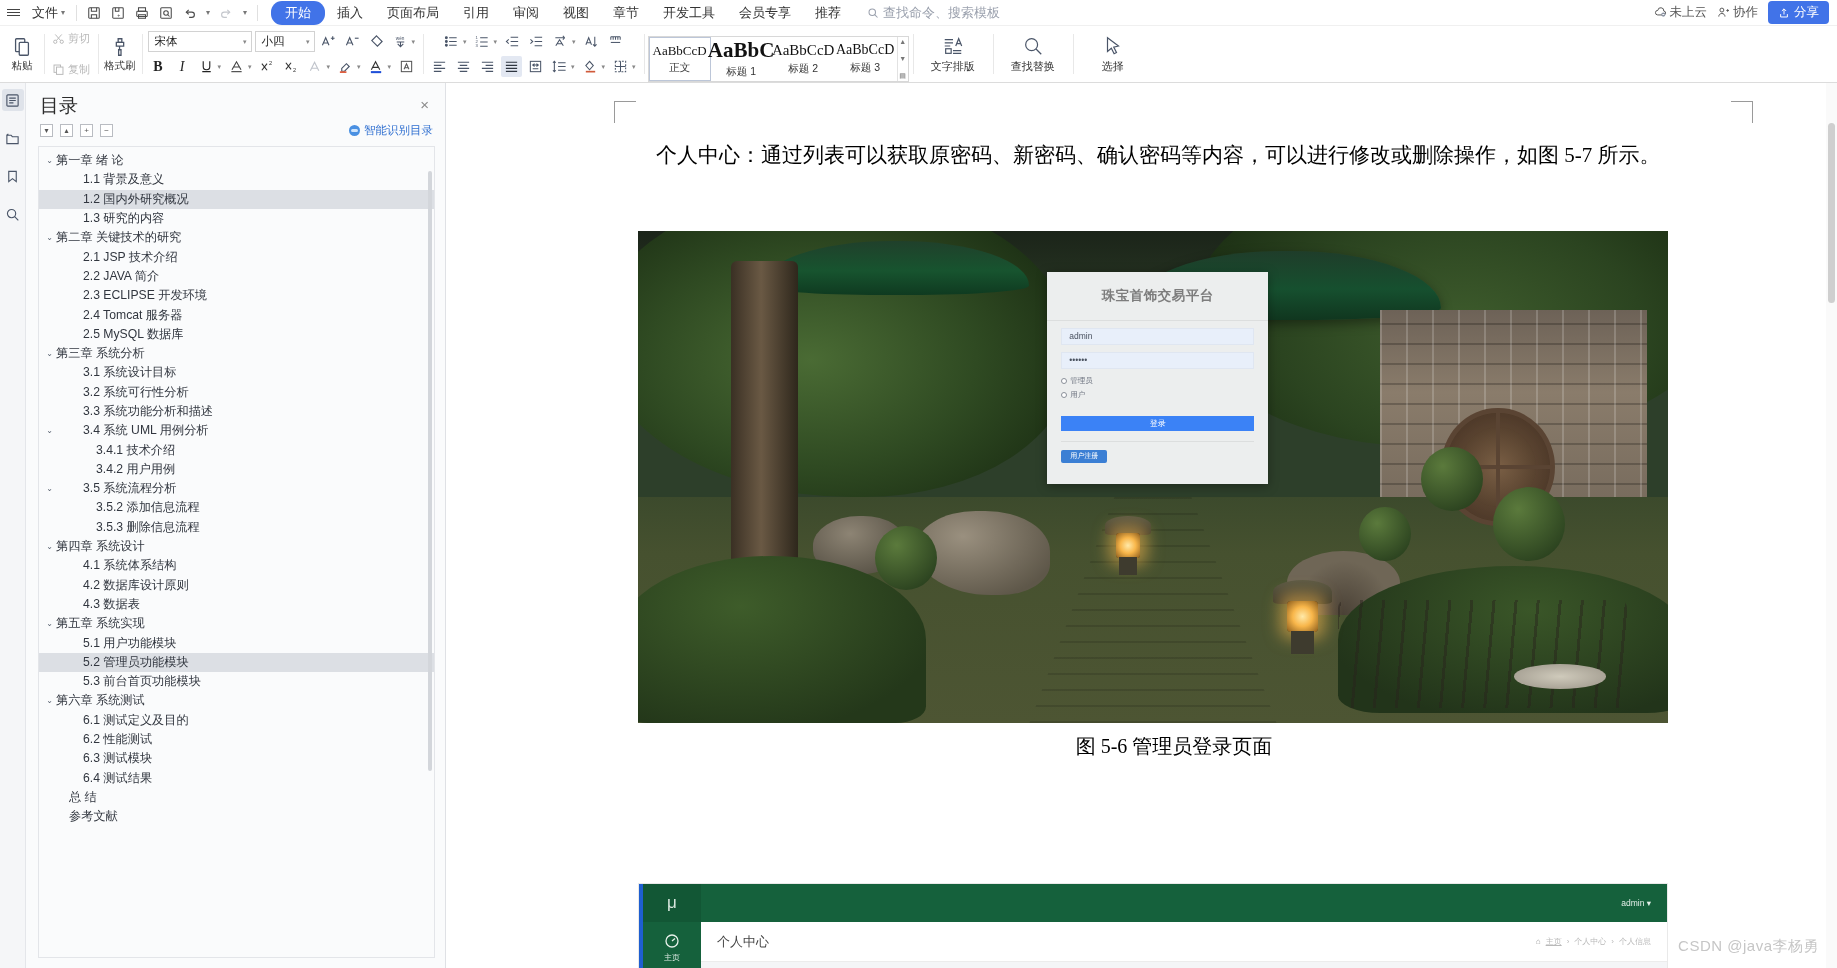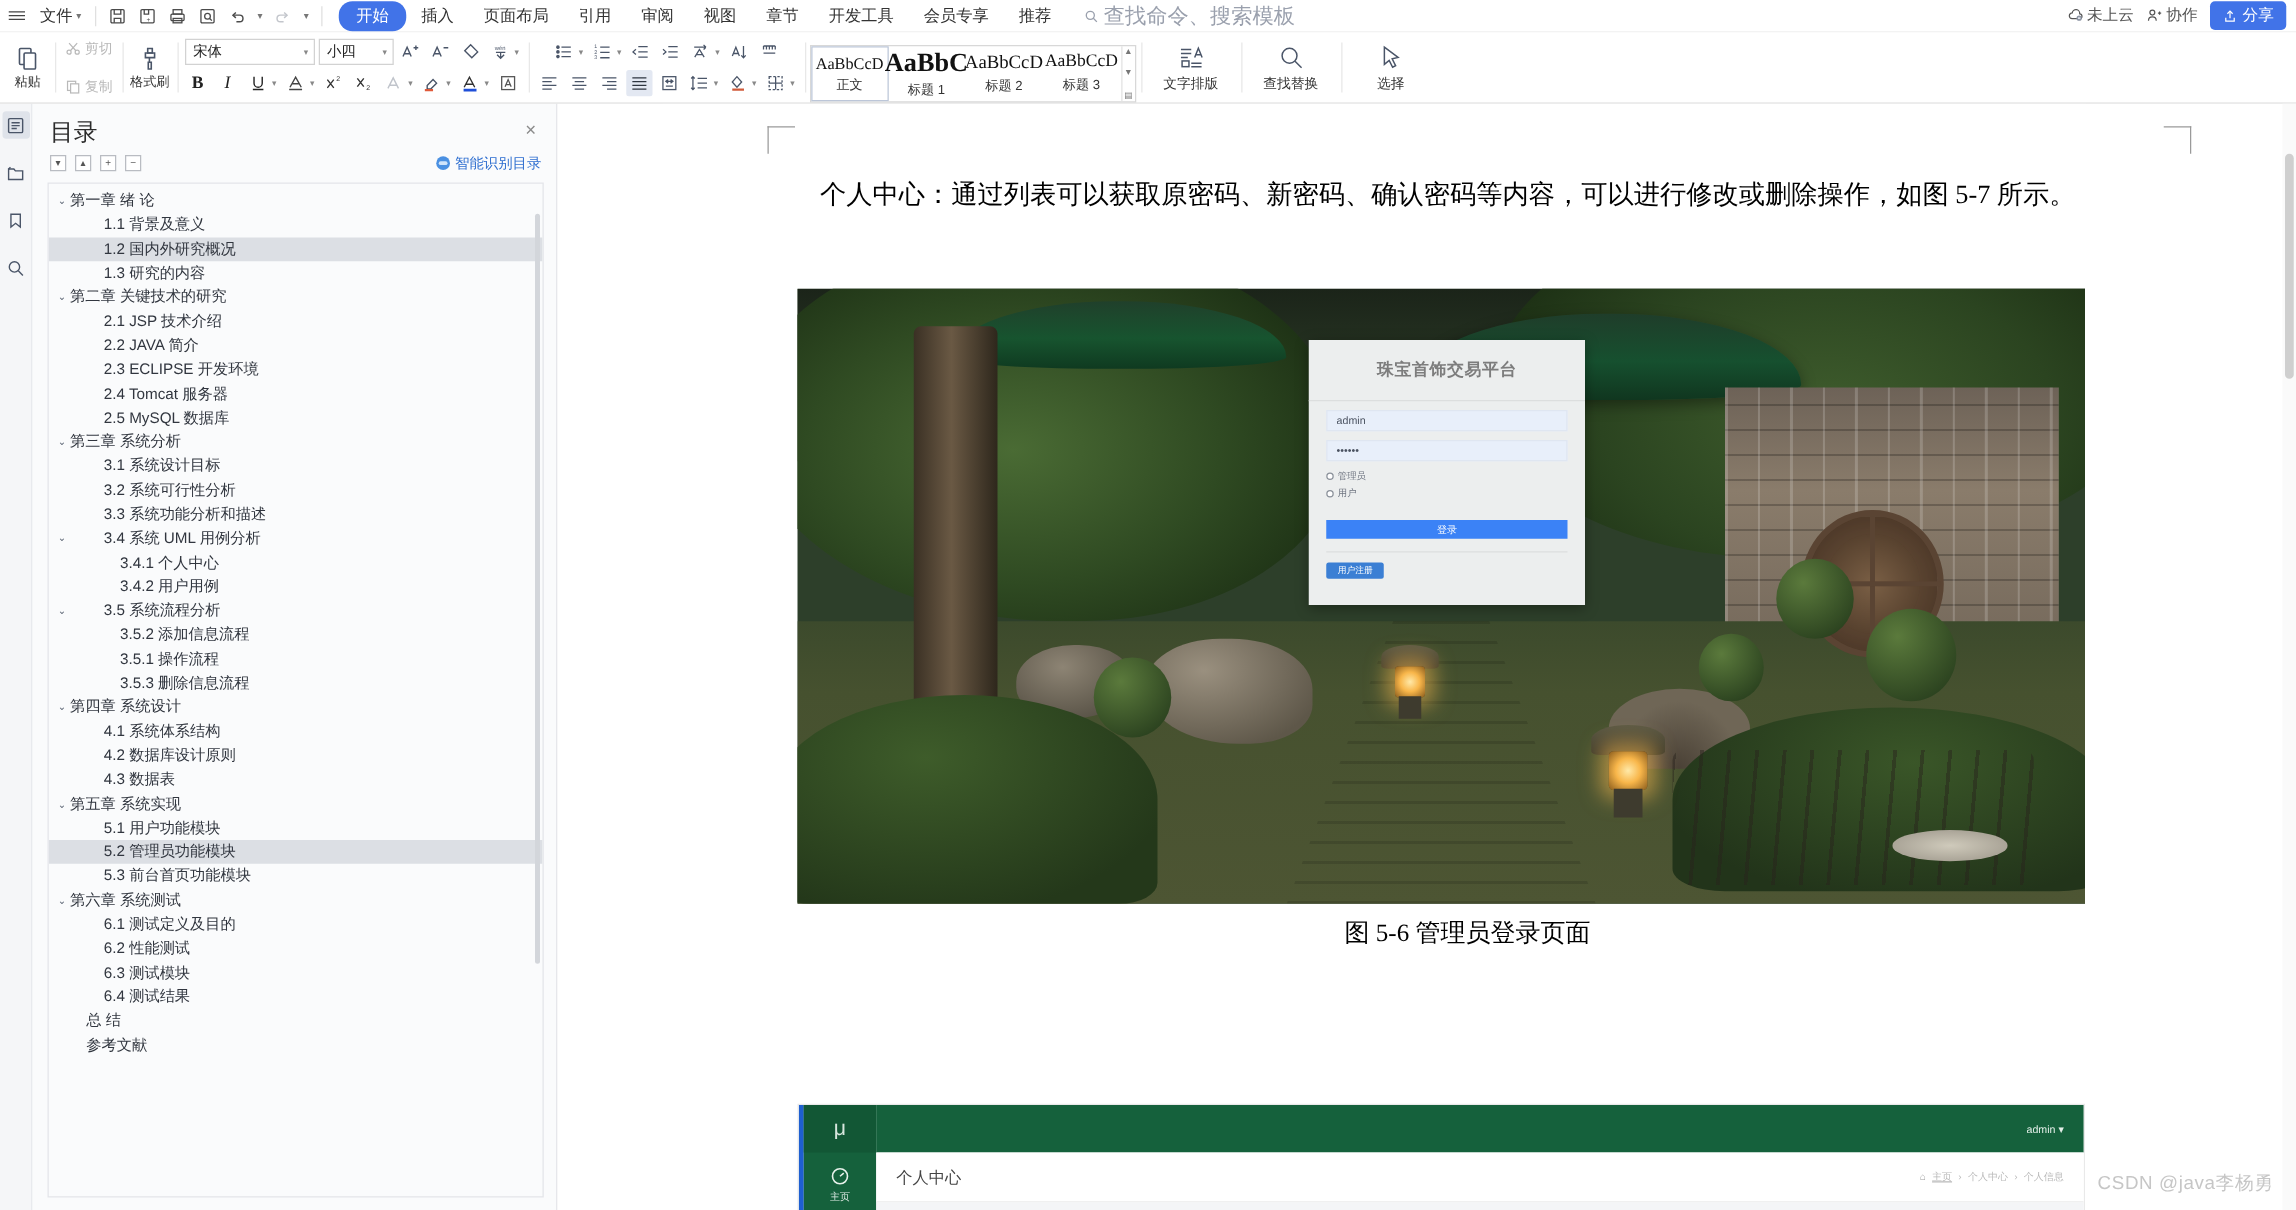--- a/index.html
+++ b/index.html
@@ -19,21 +19,21 @@
   .mb-hamburger { width: 26px; display:flex; align-items:center; justify-content:center; cursor:pointer; }
   .mb-hamburger span { display:block; width:13px; height:1.5px; background:#444; margin:1.5px 0; }
   .mb-file { display:flex; align-items:center; gap:3px; padding:0 6px; cursor:pointer; font-size:13px; }
   .mb-caret { font-size:8px; color:#777; }
   .mb-sep { width:1px; height:16px; background:#e0e0e0; margin:0 5px; }
   .mb-qicon { width:24px; height:22px; display:flex; align-items:center; justify-content:center; cursor:pointer; color:#4a4a4a; }
   .mb-qicon svg { width:14px; height:14px; }
   .mb-tabs { display:flex; align-items:center; margin-left:8px; }
   .mb-tab { padding:16px 12px; font-size:13px; color:#333; cursor:pointer; border-radius:11px; line-height:20px; }
   .mb-tab.active { background:#4173e8; color:#fff; font-weight:normal; padding:2px 14px; }
-  .mb-search { display:flex; align-items:center; gap:4px; margin-left:14px; color:#9aa0ad; font-size:17px; cursor:pointer; }
+  .mb-search { display:flex; align-items:center; gap:4px; margin-left:14px; color:#9aa0ad; font-size:13px; cursor:pointer; }
   .mb-search svg { width:12px; height:12px; }
   .mb-right { margin-left:auto; display:flex; align-items:center; gap:10px; padding-right:8px; font-size:12.5px; color:#555;}
   .mb-right .item { display:flex; align-items:center; gap:3px; cursor:pointer; }
   .mb-right .item svg { width:13px; height:13px; }
   .mb-share { background:#4173e8; color:#fff; border-radius:4px; padding:3px 10px; display:flex; align-items:center; gap:4px; cursor:pointer; }
   .mb-share svg { width:12px; height:12px; }
 
   
   .ribbon {
     position: absolute; left:0; top:26px; width:1837px; height:57px;
@@ -757,37 +757,33 @@
       <div class="tocrow lvl2">
         <span class="tw"></span>
         <span class="txt">3.3  系统功能分析和描述</span>
       </div>
       <div class="tocrow lvl2">
         <span class="tw">⌄</span>
         <span class="txt">3.4 系统 UML 用例分析</span>
       </div>
       <div class="tocrow lvl3">
         <span class="tw"></span>
-        <span class="txt">3.4.1 个人中心</span>
+        <span class="txt">3.4.1 技术介绍</span>
       </div>
       <div class="tocrow lvl3">
         <span class="tw"></span>
         <span class="txt">3.4.2 用户用例</span>
       </div>
       <div class="tocrow lvl2">
         <span class="tw">⌄</span>
         <span class="txt">3.5 系统流程分析</span>
       </div>
       <div class="tocrow lvl3">
         <span class="tw"></span>
         <span class="txt">3.5.2 添加信息流程</span>
-      </div>
-      <div class="tocrow lvl3">
-        <span class="tw"></span>
-        <span class="txt">3.5.1 操作流程</span>
       </div>
       <div class="tocrow lvl3">
         <span class="tw"></span>
         <span class="txt">3.5.3 删除信息流程</span>
       </div>
       <div class="tocrow lvl1">
         <span class="tw">⌄</span>
         <span class="txt">第四章 系统设计</span>
       </div>
       <div class="tocrow lvl2">

